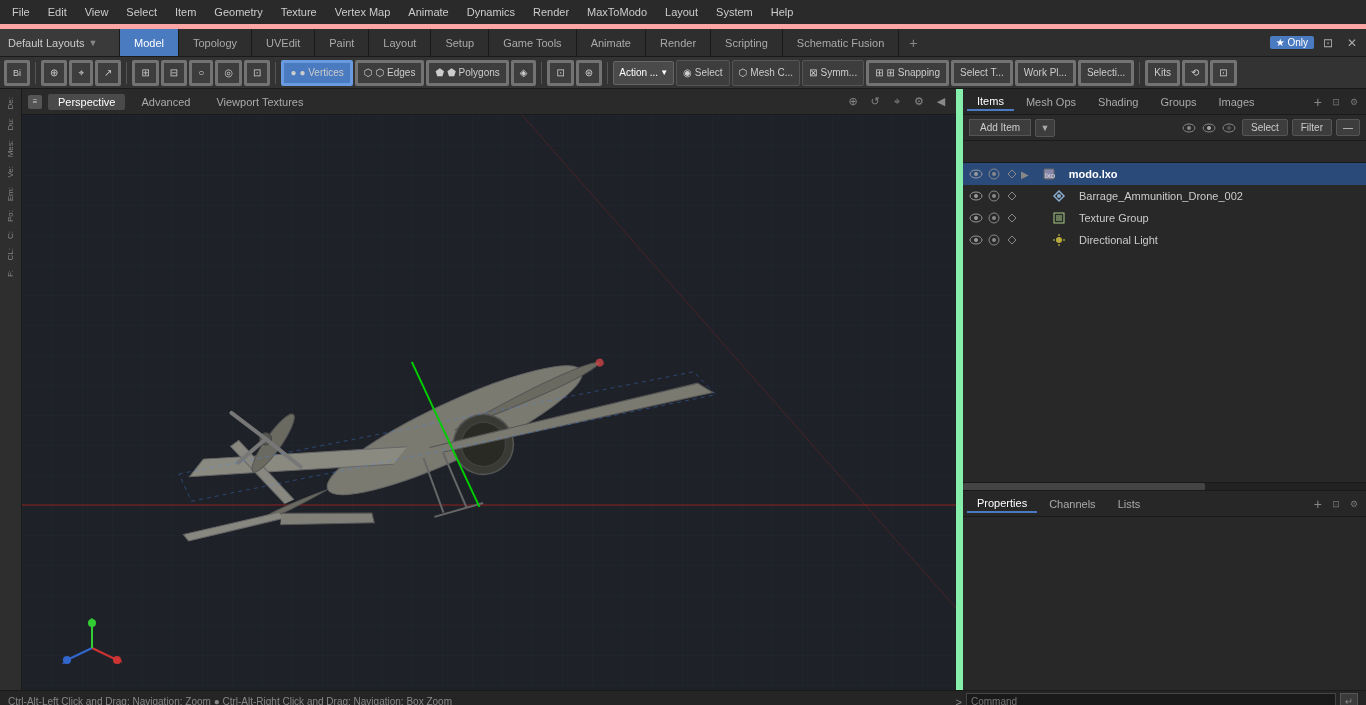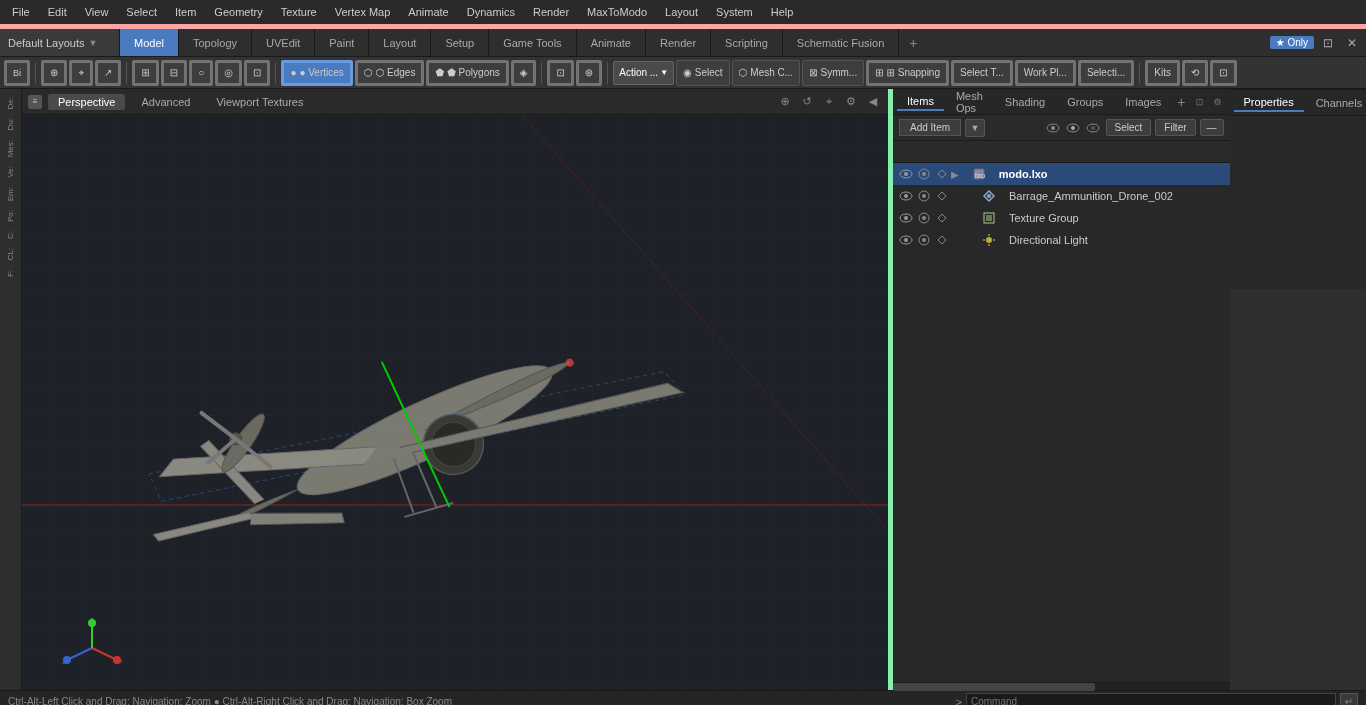--- a/index.html
+++ b/index.html
@@ -51,21 +51,21 @@
     .vp-info-noitems { color: #cc7a7a; }
 
     
     #status-bar { height: 22px; background: #252525; border-top: 1px solid #1a1a1a; display: flex; align-items: center; padding: 0 8px; font-size: 10px; color: #888; }
     #cmd-area { display: flex; align-items: center; margin-left: auto; gap: 4px; }
     .cmd-prompt { color: #888; font-size: 11px; }
     #cmd-input { width: 370px; height: 18px; background: #1a1a1a; border: 1px solid #444; color: #ccc; font-size: 10px; padding: 0 4px; }
     .cmd-enter { width: 18px; height: 18px; background: #3a3a3a; border: 1px solid #555; display: flex; align-items: center; justify-content: center; cursor: pointer; color: #888; font-size: 10px; }
 
     
-    #right-panel { width: 478px; display: flex; flex-direction: row; background: #2e2e2e; border-left: 5px solid #86efac; }
+    #right-panel { width: 410px; display: flex; flex-direction: column; background: #2e2e2e; border-left: 7px solid #86efac; }
     #right-top { flex: 1; display: flex; flex-direction: column; }
     #right-tabs { display: flex; align-items: center; height: 26px; background: #272727; border-bottom: 1px solid #1a1a1a; padding: 0 4px; gap: 2px; }
     .rt-tab { padding: 2px 10px; font-size: 11px; color: #aaa; cursor: pointer; }
     .rt-tab.active { color: #fff; border-bottom: 2px solid #4a7abf; }
     .rt-plus { margin-left: auto; color: #888; cursor: pointer; font-size: 14px; padding: 0 4px; }
 
     
     #items-toolbar { display: flex; align-items: center; height: 26px; background: #2a2a2a; border-bottom: 1px solid #1a1a1a; padding: 0 6px; gap: 4px; }
     .items-add-btn { padding: 2px 10px; background: #3d3d3d; border: 1px solid #555; border-radius: 0; font-size: 10px; color: #ccc; cursor: pointer; }
     .items-filter-btn { padding: 2px 8px; background: #3d3d3d; border: 1px solid #555; border-radius: 2px; font-size: 10px; color: #ccc; cursor: pointer; }

